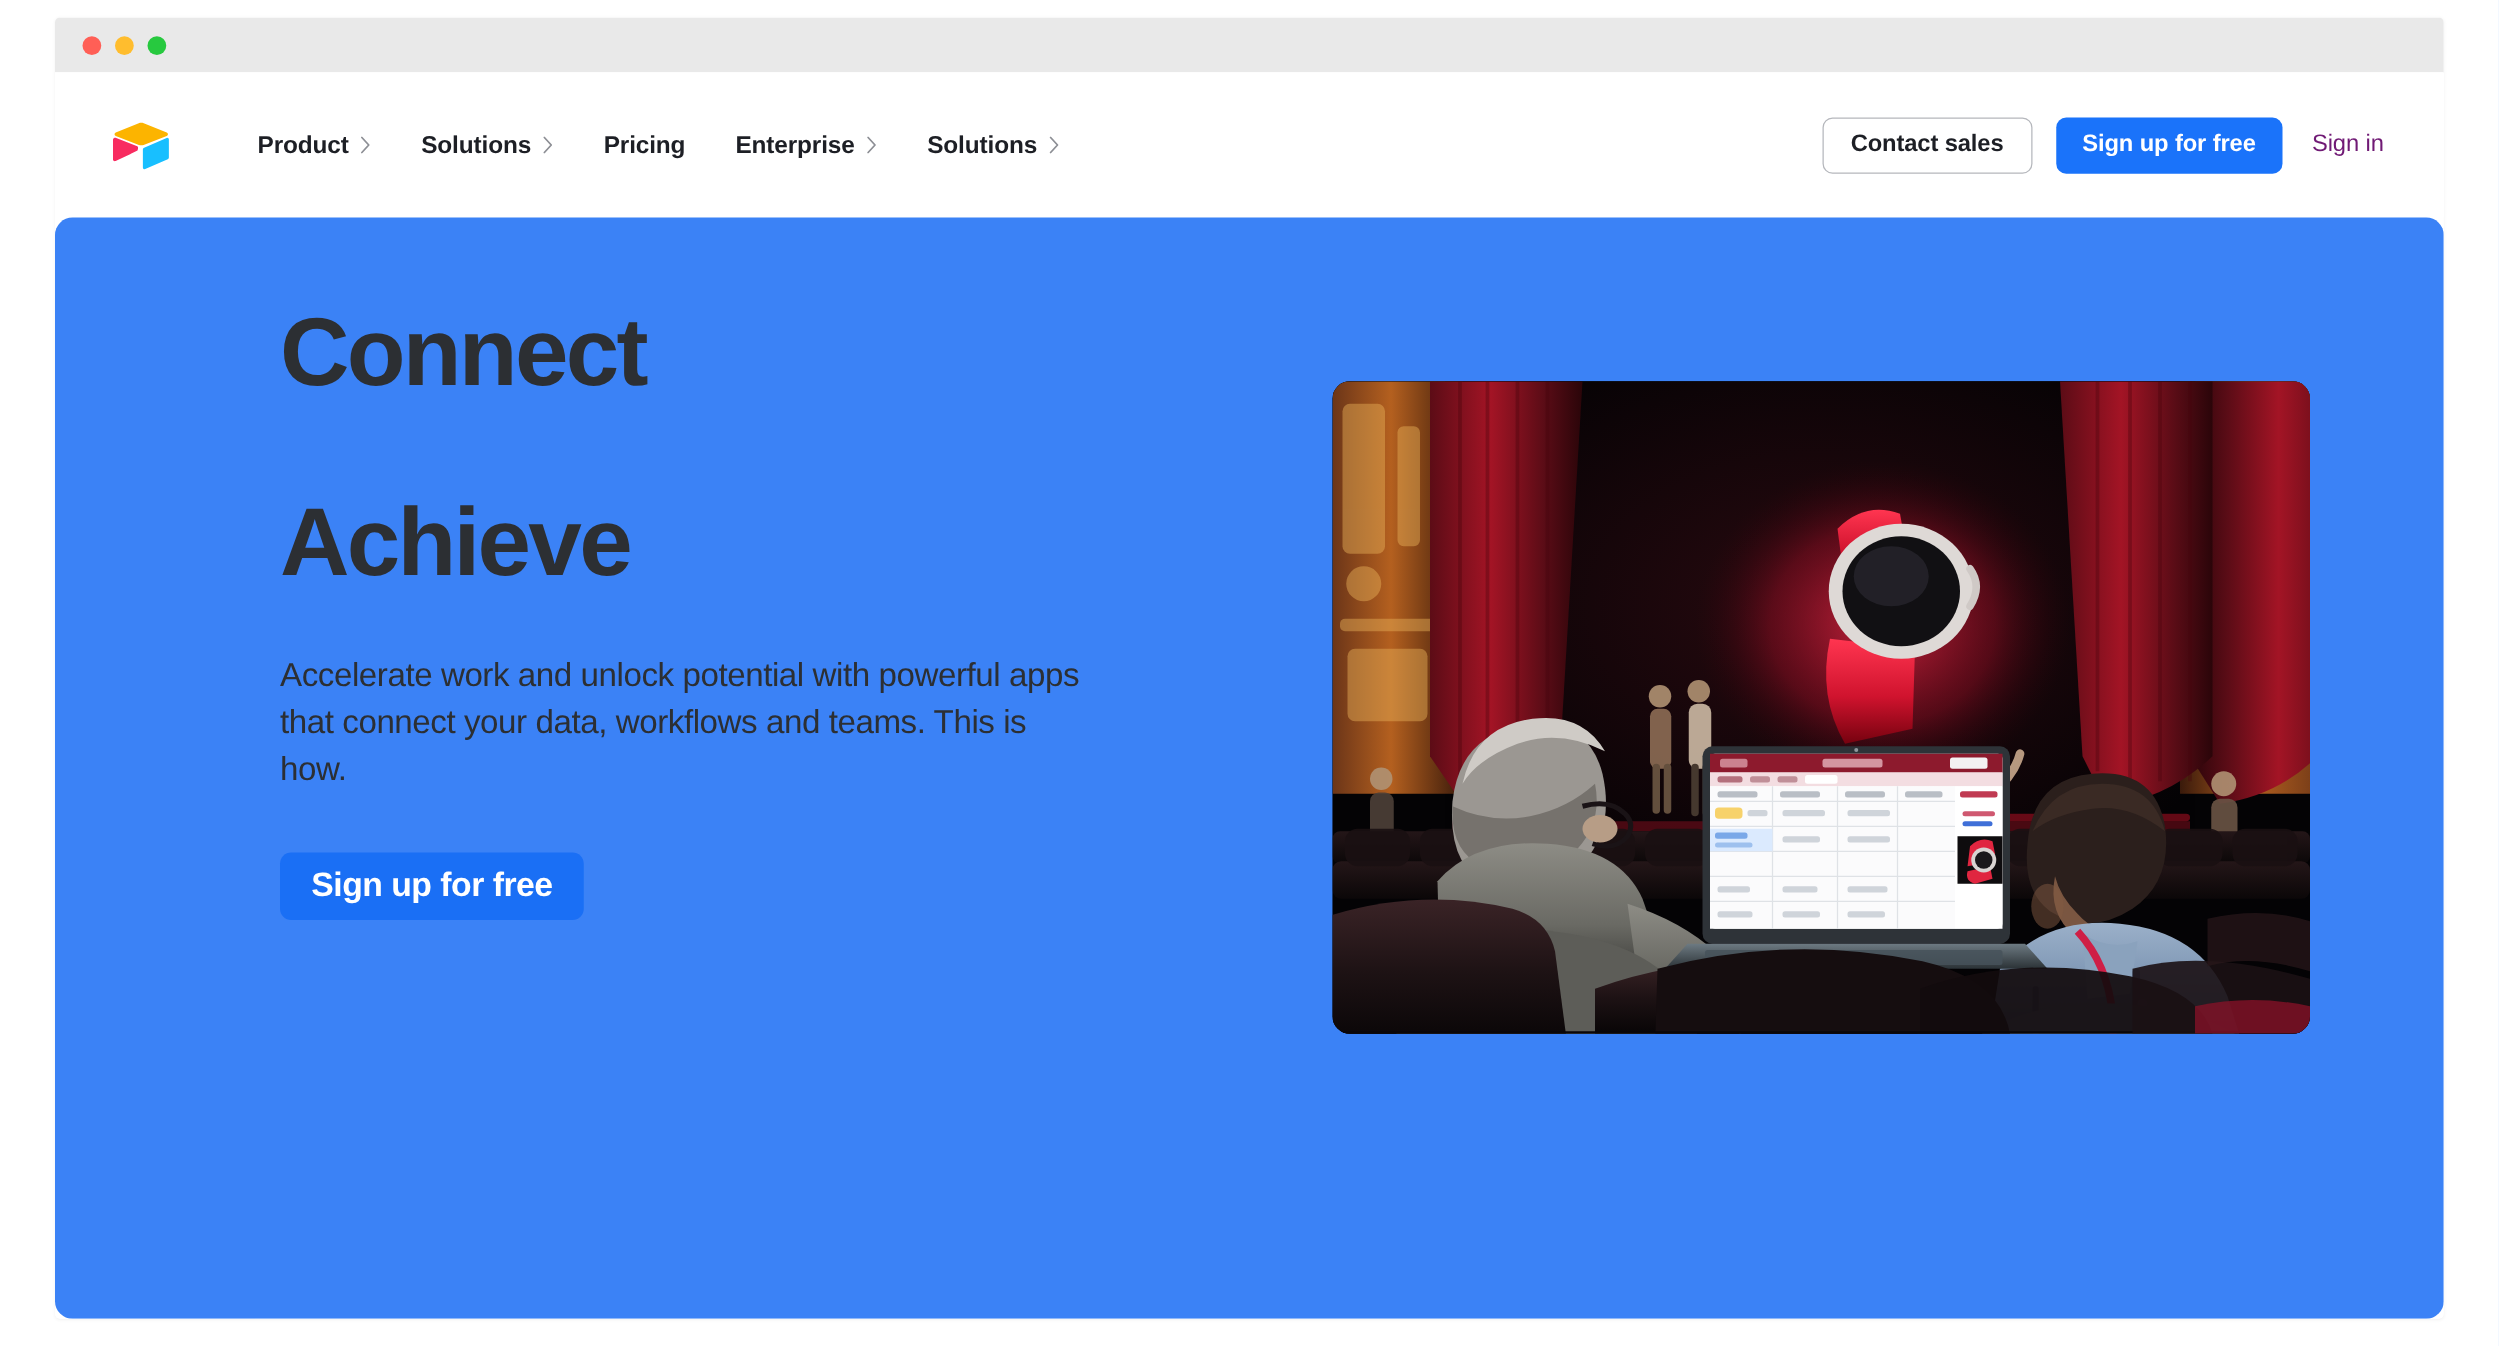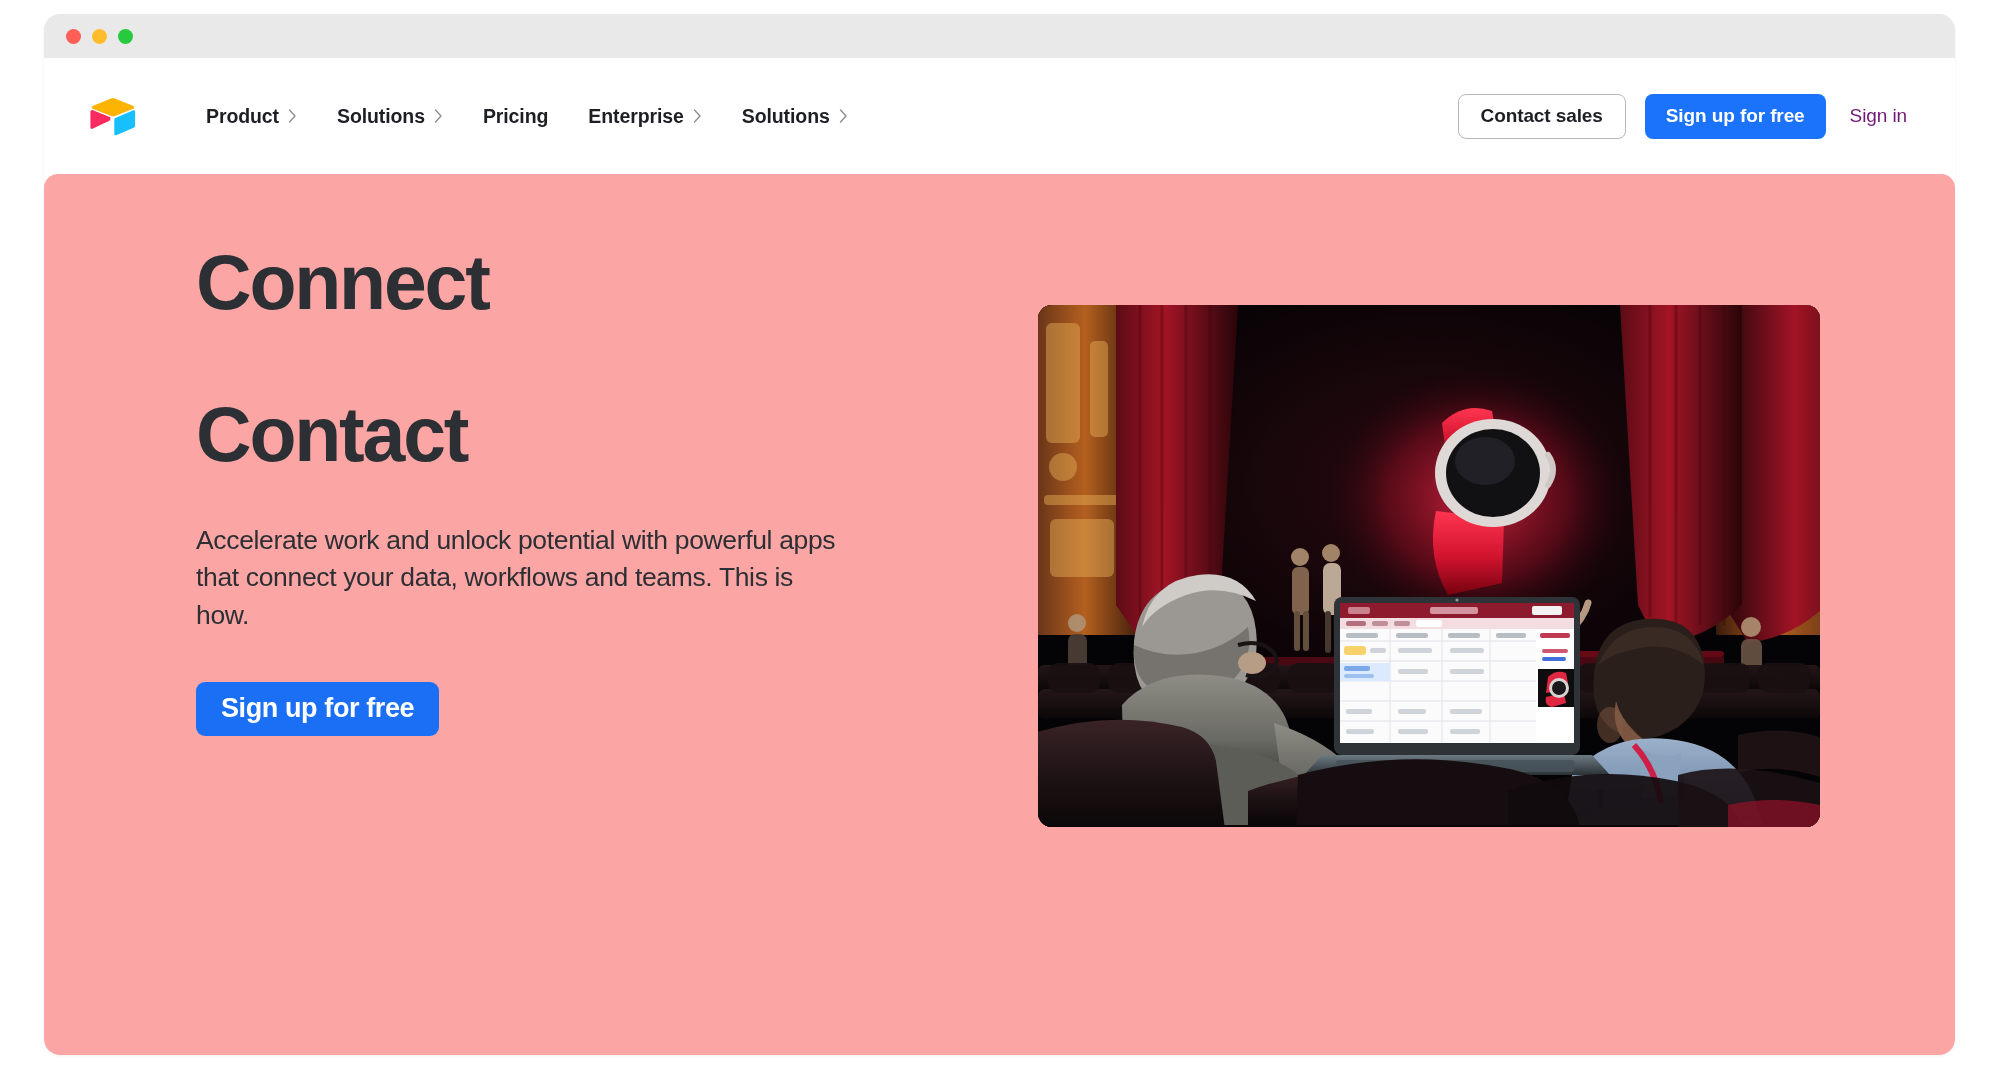--- a/index.html
+++ b/index.html
@@ -15,21 +15,21 @@
   }
 
   
   .browser-window {
     position: absolute;
     left: 44px;
     top: 14px;
     width: 1911px;
     height: 1041px;
     background: #ffffff;
-    border-radius: 16px;
+    border-radius: 4px;
     overflow: hidden;
     box-shadow: 0 1px 3px rgba(0,0,0,0.06);
   }
 
   .titlebar {
     height: 44px;
     background: #e9e9e9;
     display: flex;
     align-items: center;
     padding-left: 22px;
@@ -149,23 +149,24 @@
   }
 
   
   .hero {
     position: absolute;
     left: 0;
     right: 0;
     top: 116px;
     bottom: 0;
     margin: 0 0px;
-    background: #fca5a5;
+    background: #3b82f6;
     border-radius: 14px;
     overflow: hidden;
+    padding-left: 28px;
   }
 
   .hero-inner {
     position: relative;
     height: 100%;
     padding: 0 0 0 152px;
     display: flex;
     align-items: flex-start;
   }
 
@@ -302,21 +303,21 @@
 
     </nav>
 
     <section class="hero">
       <div class="hero-inner">
 
         <div class="hero-copy">
           <h1 class="hero-title">
             <span>Connect</span><br>
             <br>
-            <span>Contact</span><br>
+            <span>Achieve</span><br>
           </h1>
 
           <p class="hero-sub">Accelerate work and unlock potential with powerful apps that connect your data, workflows and teams. This is how.</p>
 
           <button class="btn-signup-hero">Sign up for free</button>
         </div>
 
         <div class="hero-media" aria-label="Two colleagues seated in a darkened theater auditorium reviewing an Airtable base on a laptop while a red smartwatch product is displayed on the stage screen behind them.">
           <svg viewBox="0 0 782 522" preserveAspectRatio="xMidYMid slice" xmlns="http://www.w3.org/2000/svg" aria-hidden="true">
             <defs>

